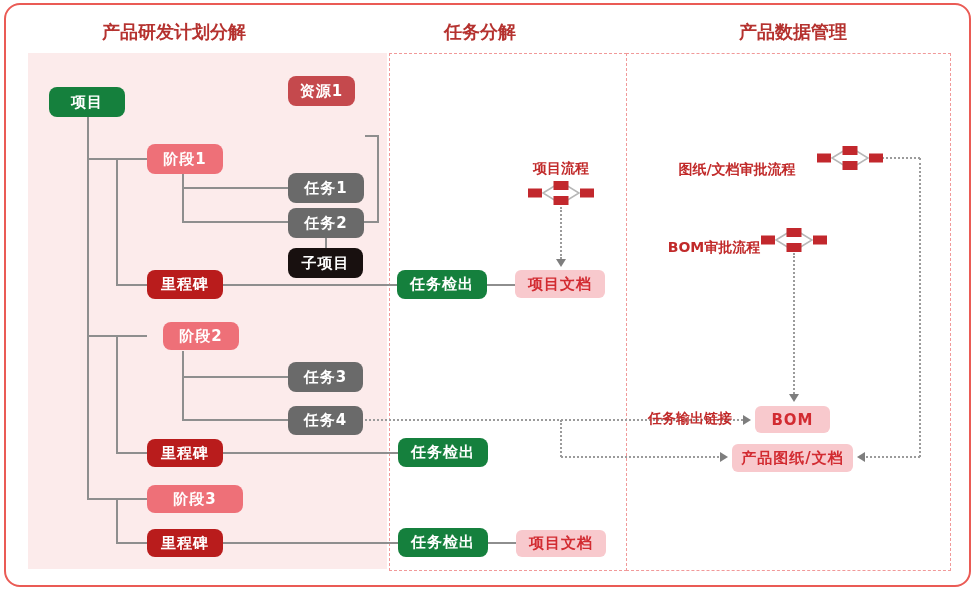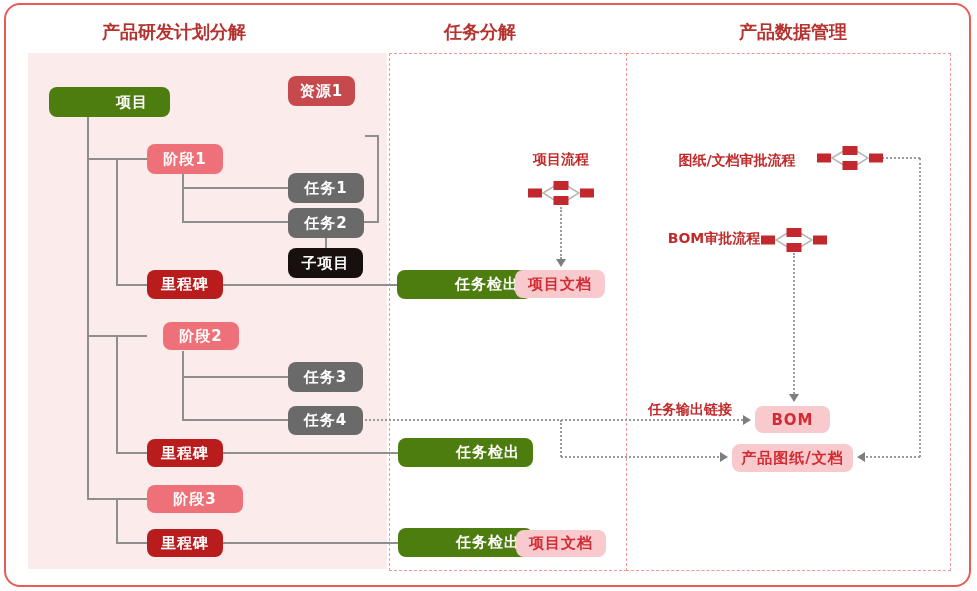--- a/index.html
+++ b/index.html
@@ -8,31 +8,31 @@
   .outer-frame{position:absolute;left:4px;top:3px;width:963px;height:580px;
                border:2.5px solid #ea5b55;border-radius:16px;}
   .pink-panel{position:absolute;left:28px;top:53px;width:359px;height:516px;background:#fcebeb;}
   .dash-box{position:absolute;border:1px dashed #f19999;}
   .dash-mid{left:389px;top:53px;width:236px;height:516px;}
   .dash-right{left:626px;top:53px;width:323px;height:516px;}
 
   .hdr{position:absolute;color:#b5322f;font-weight:700;font-size:18px;white-space:nowrap;
        transform:translateX(-50%);}
   .rlbl{position:absolute;color:#c12a2a;font-weight:700;font-size:14px;white-space:nowrap;
-        transform:translateX(-50%);}
+        transform:translateX(-50%);margin-top:9px;}
 
   .node{position:absolute;display:flex;align-items:center;justify-content:center;
         border-radius:8px;color:#fff;font-weight:700;font-size:15px;letter-spacing:1px;}
-  .n-red{background:#4d7c0f;padding-left:45px;}
+  .n-red{background:#15803d;}
   .n-brick{background:#c5494d;}
   .n-salmon{background:#ee7078;text-align:right;}
   .n-gray{background:#6a6a6a;}
   .n-black{background:#18100f;}
   .n-light{background:#b91c1c;}
-  .n-pink{background:#f8c9cd;color:#d22b31;}
+  .n-pink{background:#f8c9cd;color:#d22b31;border-radius:6px;}
 
   .ln{position:absolute;background:#8e8e8e;}
   .dot-h{position:absolute;height:0;border-top:2px dotted #9b9b9b;}
   .dot-v{position:absolute;width:0;border-left:2px dotted #9b9b9b;}
   .arr{position:absolute;width:0;height:0;}
   .arr-down{border-left:5px solid transparent;border-right:5px solid transparent;
             border-top:8px solid #7e7e7e;}
   .arr-right{border-top:5px solid transparent;border-bottom:5px solid transparent;
              border-left:8px solid #7e7e7e;}
   .arr-left{border-top:5px solid transparent;border-bottom:5px solid transparent;

